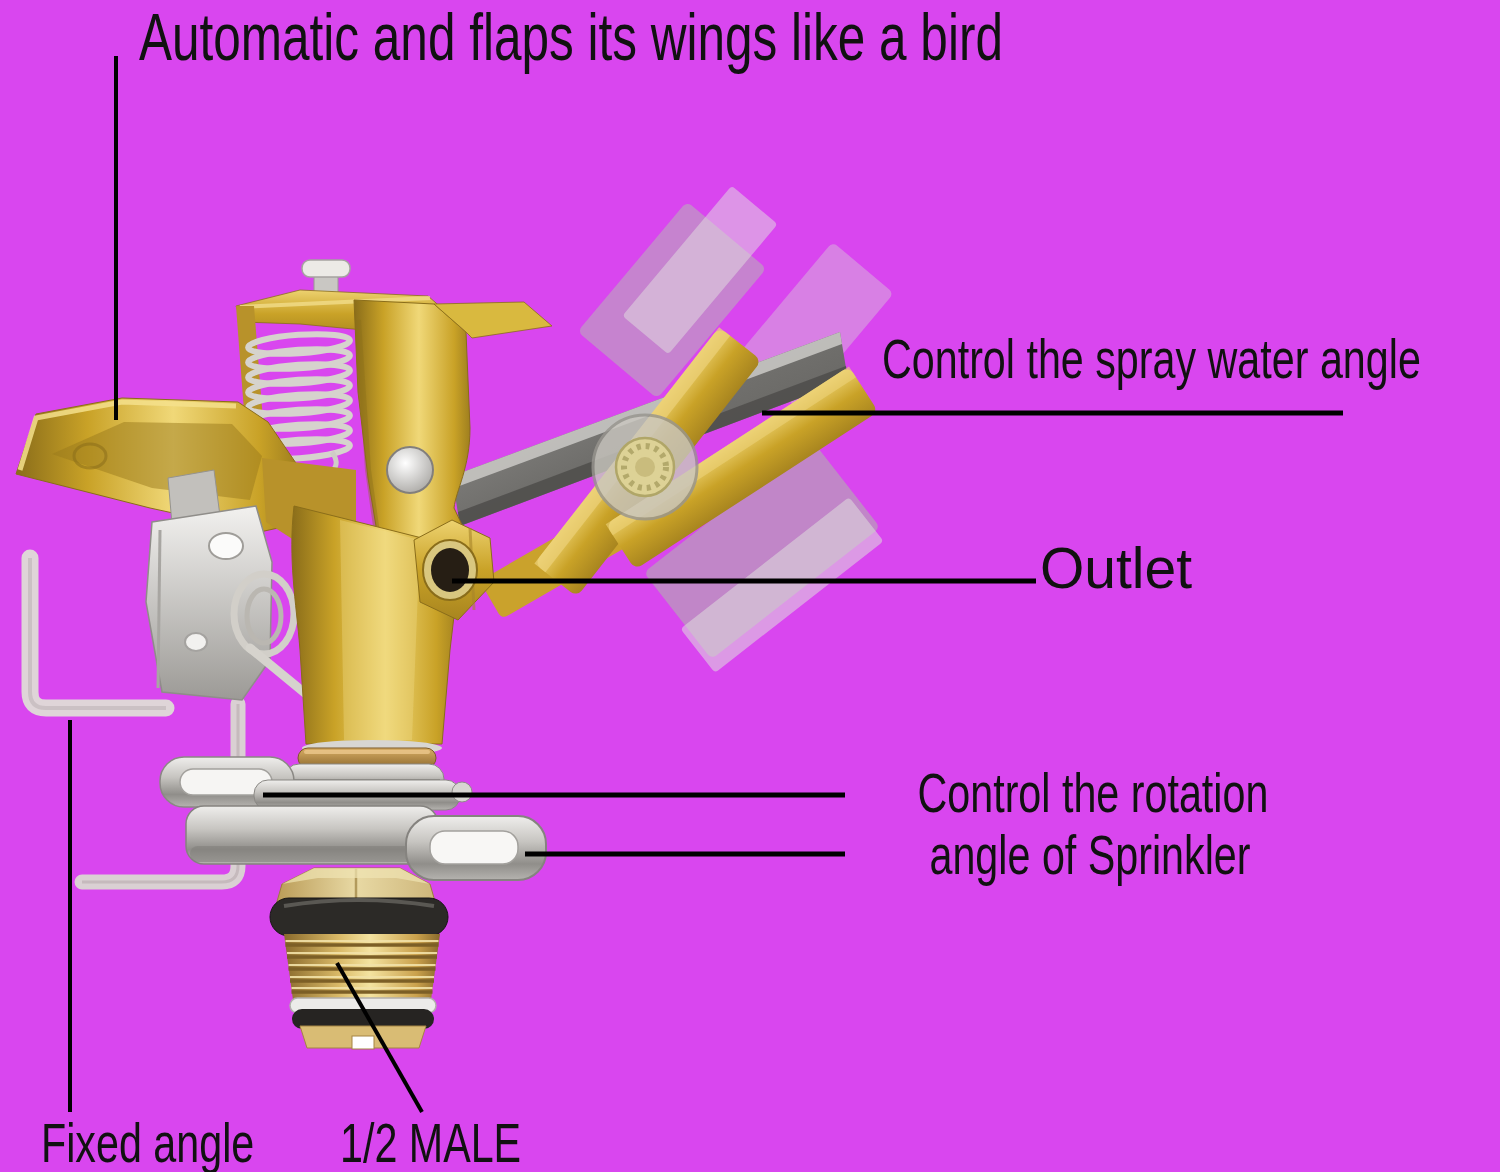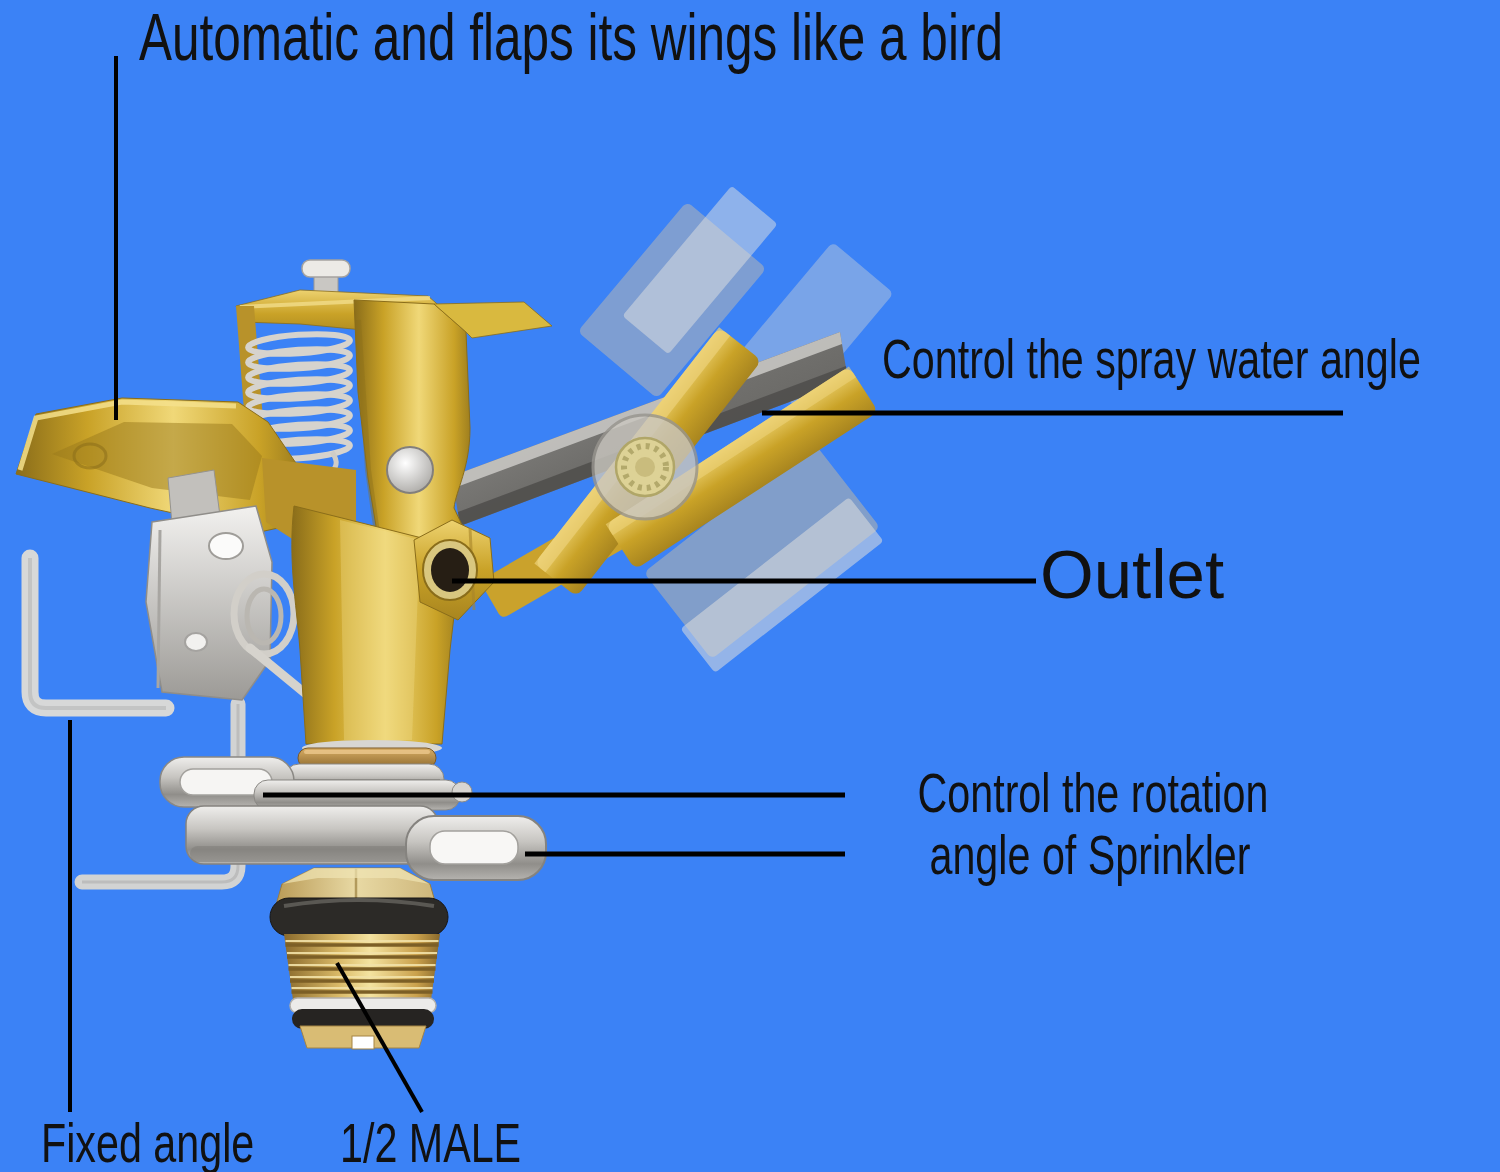--- a/index.html
+++ b/index.html
@@ -1,27 +1,27 @@
 <!DOCTYPE html>
 <html><head>
 <meta charset="utf-8">
 <style>
   html,body{margin:0;padding:0;background:#fff;}
   #stage{
-    position:relative;width:1500px;height:1172px;background:#3b82f6;
+    position:relative;width:1500px;height:1172px;background:#d946ef;
     font-family:"Liberation Sans","DejaVu Sans",sans-serif;overflow:hidden;
   }
   #artwork{position:absolute;left:0;top:0;}
   .lbl{
     position:absolute;color:#111111;white-space:nowrap;line-height:1;
     transform-origin:left top;
   }
   .lbl-title{left:139px;top:4px;font-size:66px;transform:scaleX(.75);}
   .lbl-spray{left:882px;top:332px;font-size:55px;transform:scaleX(.75);}
-  .lbl-outlet{left:1040px;top:540px;font-size:69px;}
+  .lbl-outlet{left:1040px;top:540px;font-size:57px;}
   .lbl-rotation{
     left:860px;top:762px;width:460px;text-align:center;font-size:55px;
     line-height:62px;transform:scaleX(.75);transform-origin:center top;white-space:nowrap;
   }
   .lbl-fixed{left:41px;top:1116px;font-size:55px;transform:scaleX(.75);}
   .lbl-male{left:340px;top:1116px;font-size:55px;transform:scaleX(.75);}
 </style>
 </head>
 <body>
 

